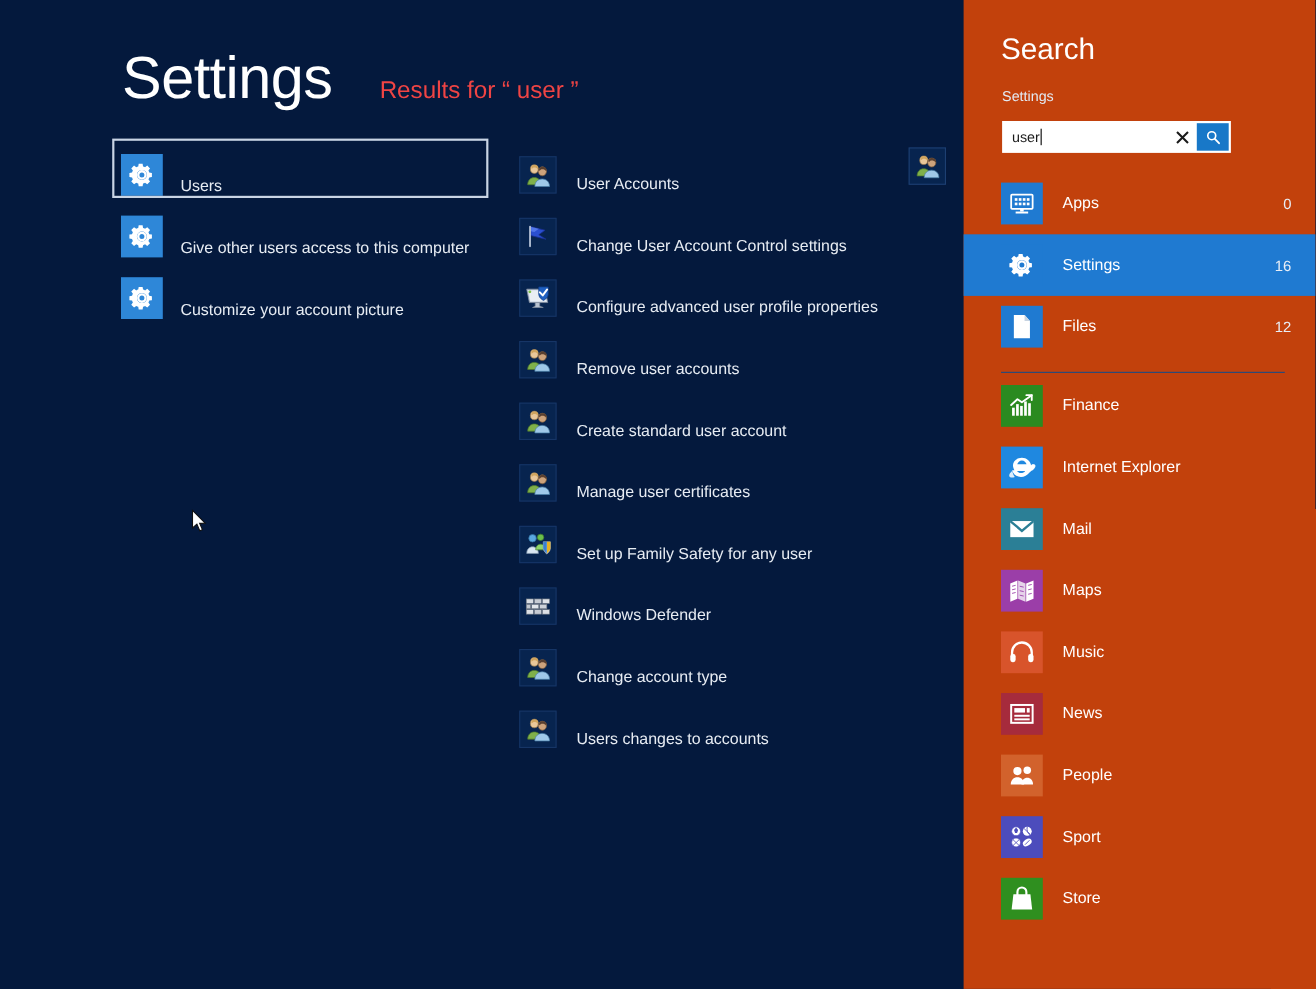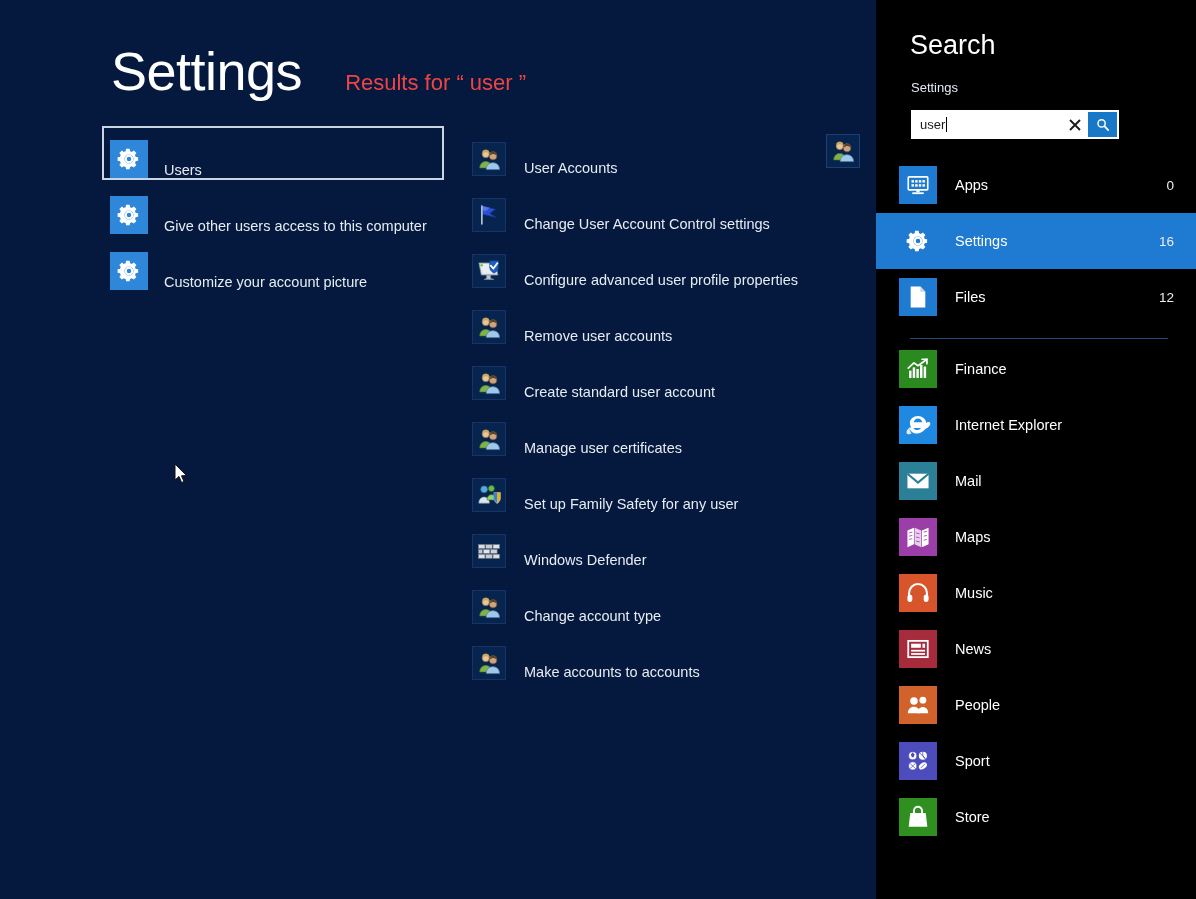--- a/index.html
+++ b/index.html
@@ -81,21 +81,21 @@
   }
   #ghost-icon svg { width: 26px; height: 26px; }
 
   
   #cursor { position: absolute; left: 174px; top: 463px; width: 14px; height: 22px; }
 
   
   #search-panel {
     position: absolute; left: 876px; top: 0;
     width: 320px; height: 899px;
-    background: #000000;
+    background: #c2410c;
   }
   #search-heading {
     position: absolute; left: 34px; top: 30px;
     font-size: 27px; font-weight: 300; color: #ffffff;
   }
   #search-scope {
     position: absolute; left: 35px; top: 80px;
     font-size: 13px; color: #e3e9f2; font-weight: 400;
   }
   #search-box {
@@ -127,21 +127,21 @@
     cursor: pointer;
   }
   #go-btn svg { width: 14px; height: 14px; }
 
   
   #scope-list { position: absolute; left: 876px; top: 157px; width: 320px; }
   .panel-row {
     position: relative;
     display: flex; align-items: center;
     height: 56px;
-    padding-left: 23px; padding-right: 22px;
+    padding-left: 34px; padding-right: 22px;
     cursor: default;
   }
   .panel-row.active { background: #1f7ad1; }
   .panel-tile {
     width: 38px; height: 38px; flex: 0 0 38px;
     display: flex; align-items: center; justify-content: center;
   }
   .panel-tile svg { display: block; }
   .panel-label {
     flex: 1 1 auto;
@@ -326,21 +326,21 @@
           <div class="icon-box">
             <svg viewBox="0 0 32 32" width="26" height="26">
               <ellipse cx="12" cy="9.5" rx="4.4" ry="4.8" fill="#e8c79a" stroke="#9a7a4a" stroke-width="0.8"></ellipse>
               <path d="M11.6 5c2.6-.4 4.6.8 4.8 3.2.1 1.3-.5 1.6-.9 1-.5-.8-1.8-1.5-3.3-1.5-1.3 0-2 .5-2.6 1.2-.4.5-.9.2-.9-.8C8.7 6.3 9.8 5.2 11.6 5z" fill="#cfa45e"></path>
               <path d="M4.6 27c0-5 3.2-8 7.4-8s7.4 3 7.4 8z" fill="#7fb04a" stroke="#4f7a2a" stroke-width="0.8"></path>
               <ellipse cx="21" cy="12" rx="4.6" ry="5" fill="#cda37c" stroke="#7a5a3a" stroke-width="0.8"></ellipse>
               <path d="M20.5 7c2.8-.4 5 .9 5.2 3.4.1 1.4-.6 1.7-1 1-.6-.9-2-1.6-3.6-1.6-1.4 0-2.2.6-2.8 1.3-.5.6-1 .2-1-.8.1-1.9 1.3-3 3.2-3.3z" fill="#5a4030"></path>
               <path d="M12.6 29c0-5.2 3.5-8.4 8.2-8.4S29 23.8 29 29z" fill="#9fc8e8" stroke="#4a7fa8" stroke-width="0.8"></path>
             </svg>
           </div>
-          <div class="result-label">Make accounts to accounts</div>
+          <div class="result-label">Users changes to accounts</div>
         </div>
       </div>
 
     <div id="ghost-icon">
         <svg viewBox="0 0 32 32" width="26" height="26">
           <ellipse cx="12" cy="9.5" rx="4.4" ry="4.8" fill="#e8c79a" stroke="#9a7a4a" stroke-width="0.8"></ellipse>
           <path d="M11.6 5c2.6-.4 4.6.8 4.8 3.2.1 1.3-.5 1.6-.9 1-.5-.8-1.8-1.5-3.3-1.5-1.3 0-2 .5-2.6 1.2-.4.5-.9.2-.9-.8C8.7 6.3 9.8 5.2 11.6 5z" fill="#cfa45e"></path>
           <path d="M4.6 27c0-5 3.2-8 7.4-8s7.4 3 7.4 8z" fill="#7fb04a" stroke="#4f7a2a" stroke-width="0.8"></path>
           <ellipse cx="21" cy="12" rx="4.6" ry="5" fill="#cda37c" stroke="#7a5a3a" stroke-width="0.8"></ellipse>
           <path d="M20.5 7c2.8-.4 5 .9 5.2 3.4.1 1.4-.6 1.7-1 1-.6-.9-2-1.6-3.6-1.6-1.4 0-2.2.6-2.8 1.3-.5.6-1 .2-1-.8.1-1.9 1.3-3 3.2-3.3z" fill="#5a4030"></path>

